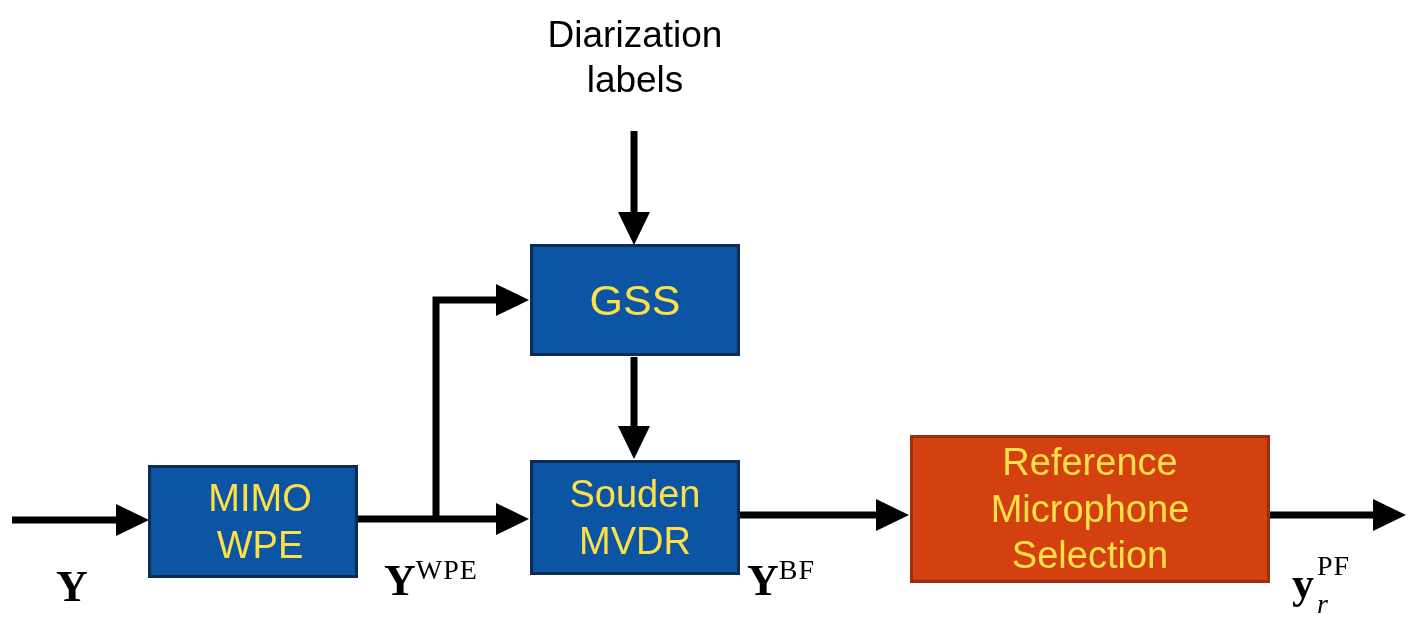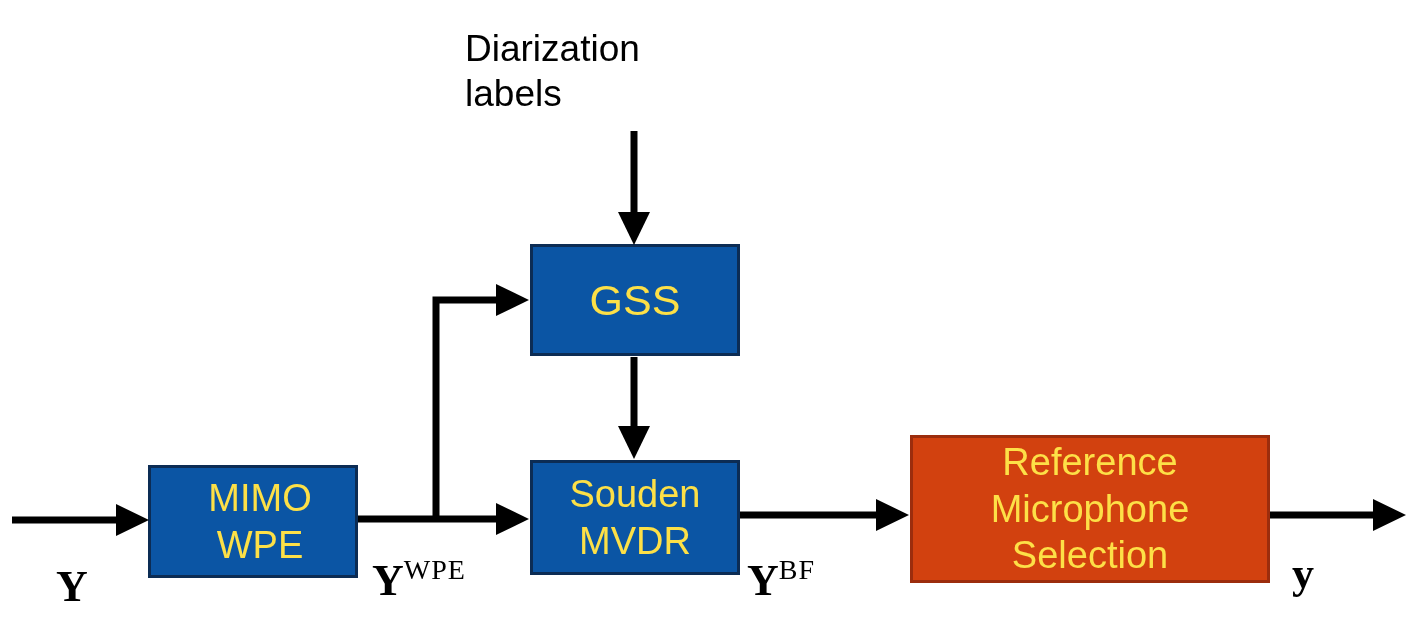--- a/index.html
+++ b/index.html
@@ -59,22 +59,22 @@
   .block-refmic { left: 910px; top: 435px; width: 360px; height: 148px; font-size: 38px; }
   
   .annot {
     position: absolute;
     color: #000000;
     font-size: 37px;
     z-index: 2;
     white-space: pre-line;
   }
   .annot-diarization {
-    left: 465px; top: 26px; width: 340px;
-    text-align: left;
+    left: 465px; top: 12px; width: 340px;
+    text-align: center;
     line-height: 1.22;
   }
   .annot-tfmasks { left: 662px; top: 384px; }
   
   .mlabel {
     position: absolute;
     z-index: 2;
     color: #000000;
     font-family: "Liberation Serif", serif;
     font-weight: bold;
@@ -82,21 +82,21 @@
     line-height: 1;
   }
   .mlabel .base { letter-spacing: 0px; }
   .mlabel .sup {
     font-size: 28px;
     font-weight: normal;
     vertical-align: 16px;
     letter-spacing: 1px;
   }
   .mlabel-y    { left: 56px;   top: 562px; }
-  .mlabel-ywpe { left: 372px;  top: 556px; }
+  .mlabel-ywpe { left: 384px;  top: 556px; }
   .mlabel-ybf  { left: 747px;  top: 556px; }
   .mlabel-ypf  { left: 1292px; top: 552px; }
   .mlabel .stack {
     display: inline-block;
     position: relative;
     width: 56px;
     height: 66px;
     vertical-align: -20px;
   }
   .mlabel .stack .ssup {
@@ -172,16 +172,16 @@
 
   <div class="mlabel mlabel-ywpe">
     <span class="base">Y</span><span class="sup">WPE</span>
   </div>
 
   <div class="mlabel mlabel-ybf">
     <span class="base">Y</span><span class="sup">BF</span>
   </div>
 
   <div class="mlabel mlabel-ypf">
-    <span class="base">y</span>
+    <span class="base">y</span><span class="stack"><span class="ssup">PF</span><span class="ssub">r</span></span>
   </div>
 
 </div>
 
 </body></html>

